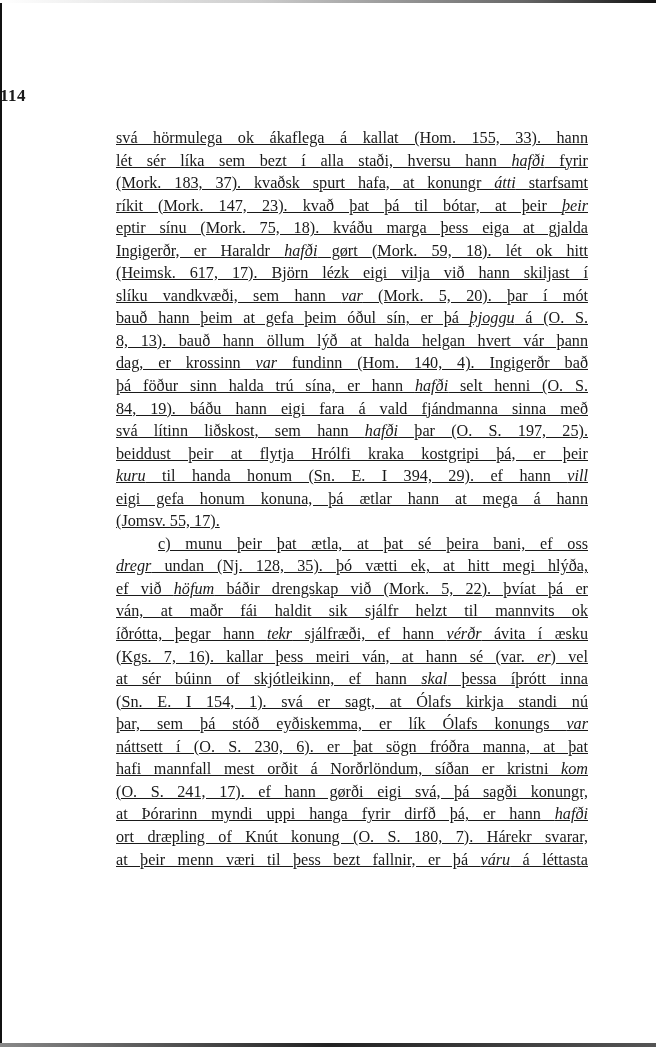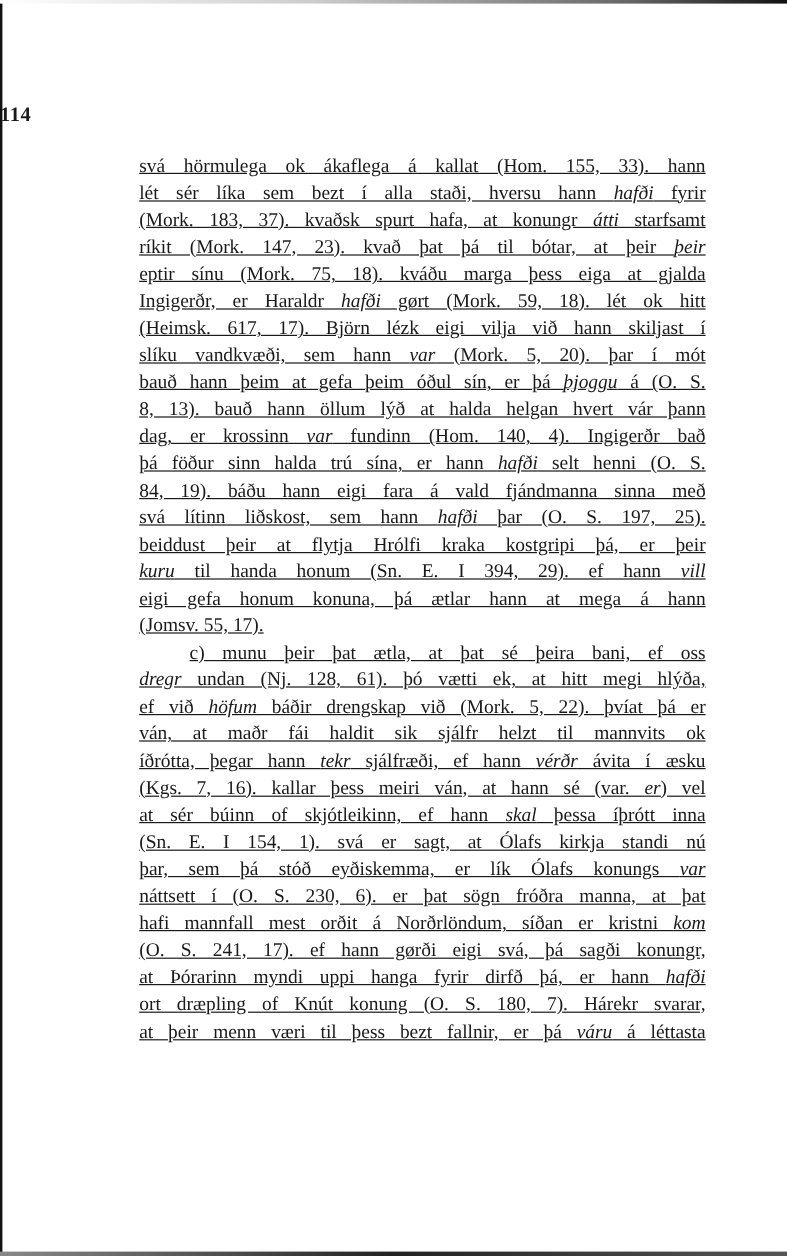--- a/index.html
+++ b/index.html
@@ -45,21 +45,21 @@
     <span class="line"><span>8, 13). bauð hann öllum lýð at halda helgan hvert vár þann</span></span>
     <span class="line"><span>dag, er krossinn </span><em>var</em><span> fundinn (Hom. 140, 4). Ingigerðr bað</span></span>
     <span class="line"><span>þá föður sinn halda trú sína, er hann </span><em>hafði</em><span> selt henni (O. S.</span></span>
     <span class="line"><span>84, 19). báðu hann eigi fara á vald fjándmanna sinna með</span></span>
     <span class="line"><span>svá lítinn liðskost, sem hann </span><em>hafði</em><span> þar (O. S. 197, 25).</span></span>
     <span class="line"><span>beiddust þeir at flytja Hrólfi kraka kostgripi þá, er þeir</span></span>
     <span class="line"><em>kuru</em><span> til handa honum (Sn. E. I 394, 29). ef hann </span><em>vill</em></span>
     <span class="line"><span>eigi gefa honum konuna, þá ætlar hann at mega á hann</span></span>
     <span class="line last"><span>(Jomsv. 55, 17).</span></span>
     <span class="line indent"><span>c) munu þeir þat ætla, at þat sé þeira bani, ef oss</span></span>
-    <span class="line"><em>dregr</em><span> undan (Nj. 128, 61). þó vætti ek, at hitt megi hlýða,</span></span>
+    <span class="line"><em>dregr</em><span> undan (Nj. 128, 35). þó vætti ek, at hitt megi hlýða,</span></span>
     <span class="line"><span>ef við </span><em>höfum</em><span> báðir drengskap við (Mork. 5, 22). þvíat þá er</span></span>
     <span class="line"><span>ván, at maðr fái haldit sik sjálfr helzt til mannvits ok</span></span>
     <span class="line"><span>íðrótta, þegar hann </span><em>tekr</em><span> sjálfræði, ef hann </span><em>vérðr</em><span> ávita í æsku</span></span>
     <span class="line"><span>(Kgs. 7, 16). kallar þess meiri ván, at hann sé (var. </span><em>er</em><span>) vel</span></span>
     <span class="line"><span>at sér búinn of skjótleikinn, ef hann </span><em>skal</em><span> þessa íþrótt inna</span></span>
     <span class="line"><span>(Sn. E. I 154, 1). svá er sagt, at Ólafs kirkja standi nú</span></span>
     <span class="line"><span>þar, sem þá stóð eyðiskemma, er lík Ólafs konungs </span><em>var</em></span>
     <span class="line"><span>náttsett í (O. S. 230, 6). er þat sögn fróðra manna, at þat</span></span>
     <span class="line"><span>hafi mannfall mest orðit á Norðrlöndum, síðan er kristni </span><em>kom</em></span>
     <span class="line"><span>(O. S. 241, 17). ef hann gørði eigi svá, þá sagði konungr,</span></span>

